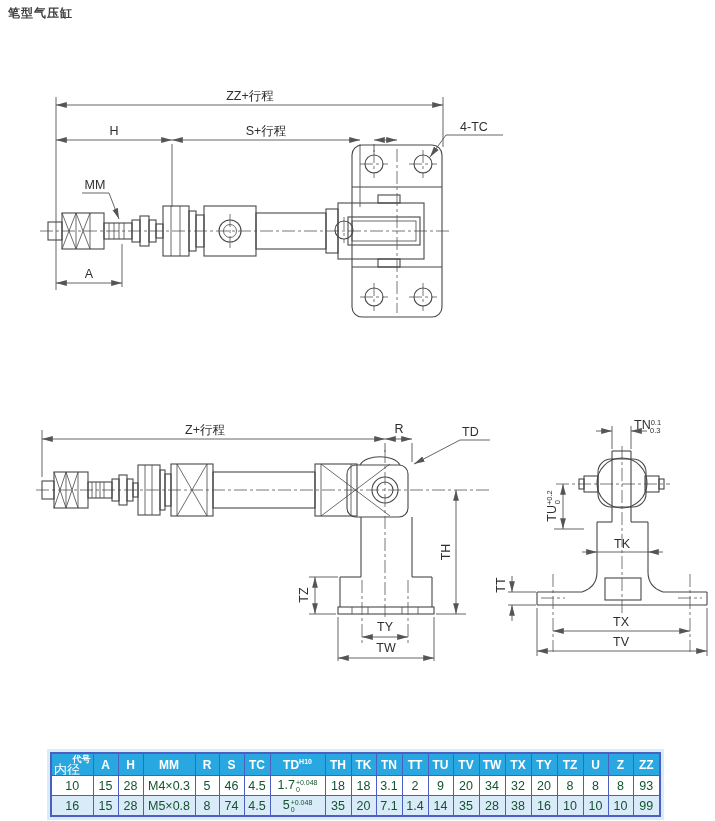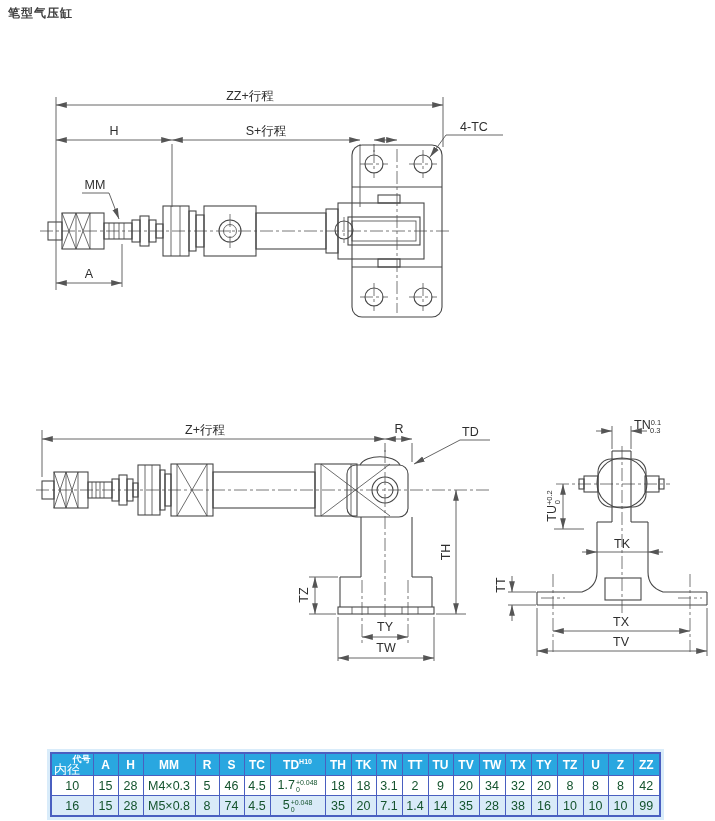--- a/index.html
+++ b/index.html
@@ -335,21 +335,21 @@
       <td>3.1</td>
       <td>2</td>
       <td>9</td>
       <td>20</td>
       <td>34</td>
       <td>32</td>
       <td>20</td>
       <td>8</td>
       <td>8</td>
       <td>8</td>
-      <td>42</td>
+      <td>93</td>
     </tr>
     <tr class="alt">
       <td>16</td>
       <td>15</td>
       <td>28</td>
       <td>M5×0.8</td>
       <td>8</td>
       <td>74</td>
       <td>4.5</td>
       <td><span>5</span><span class="tolstack">

